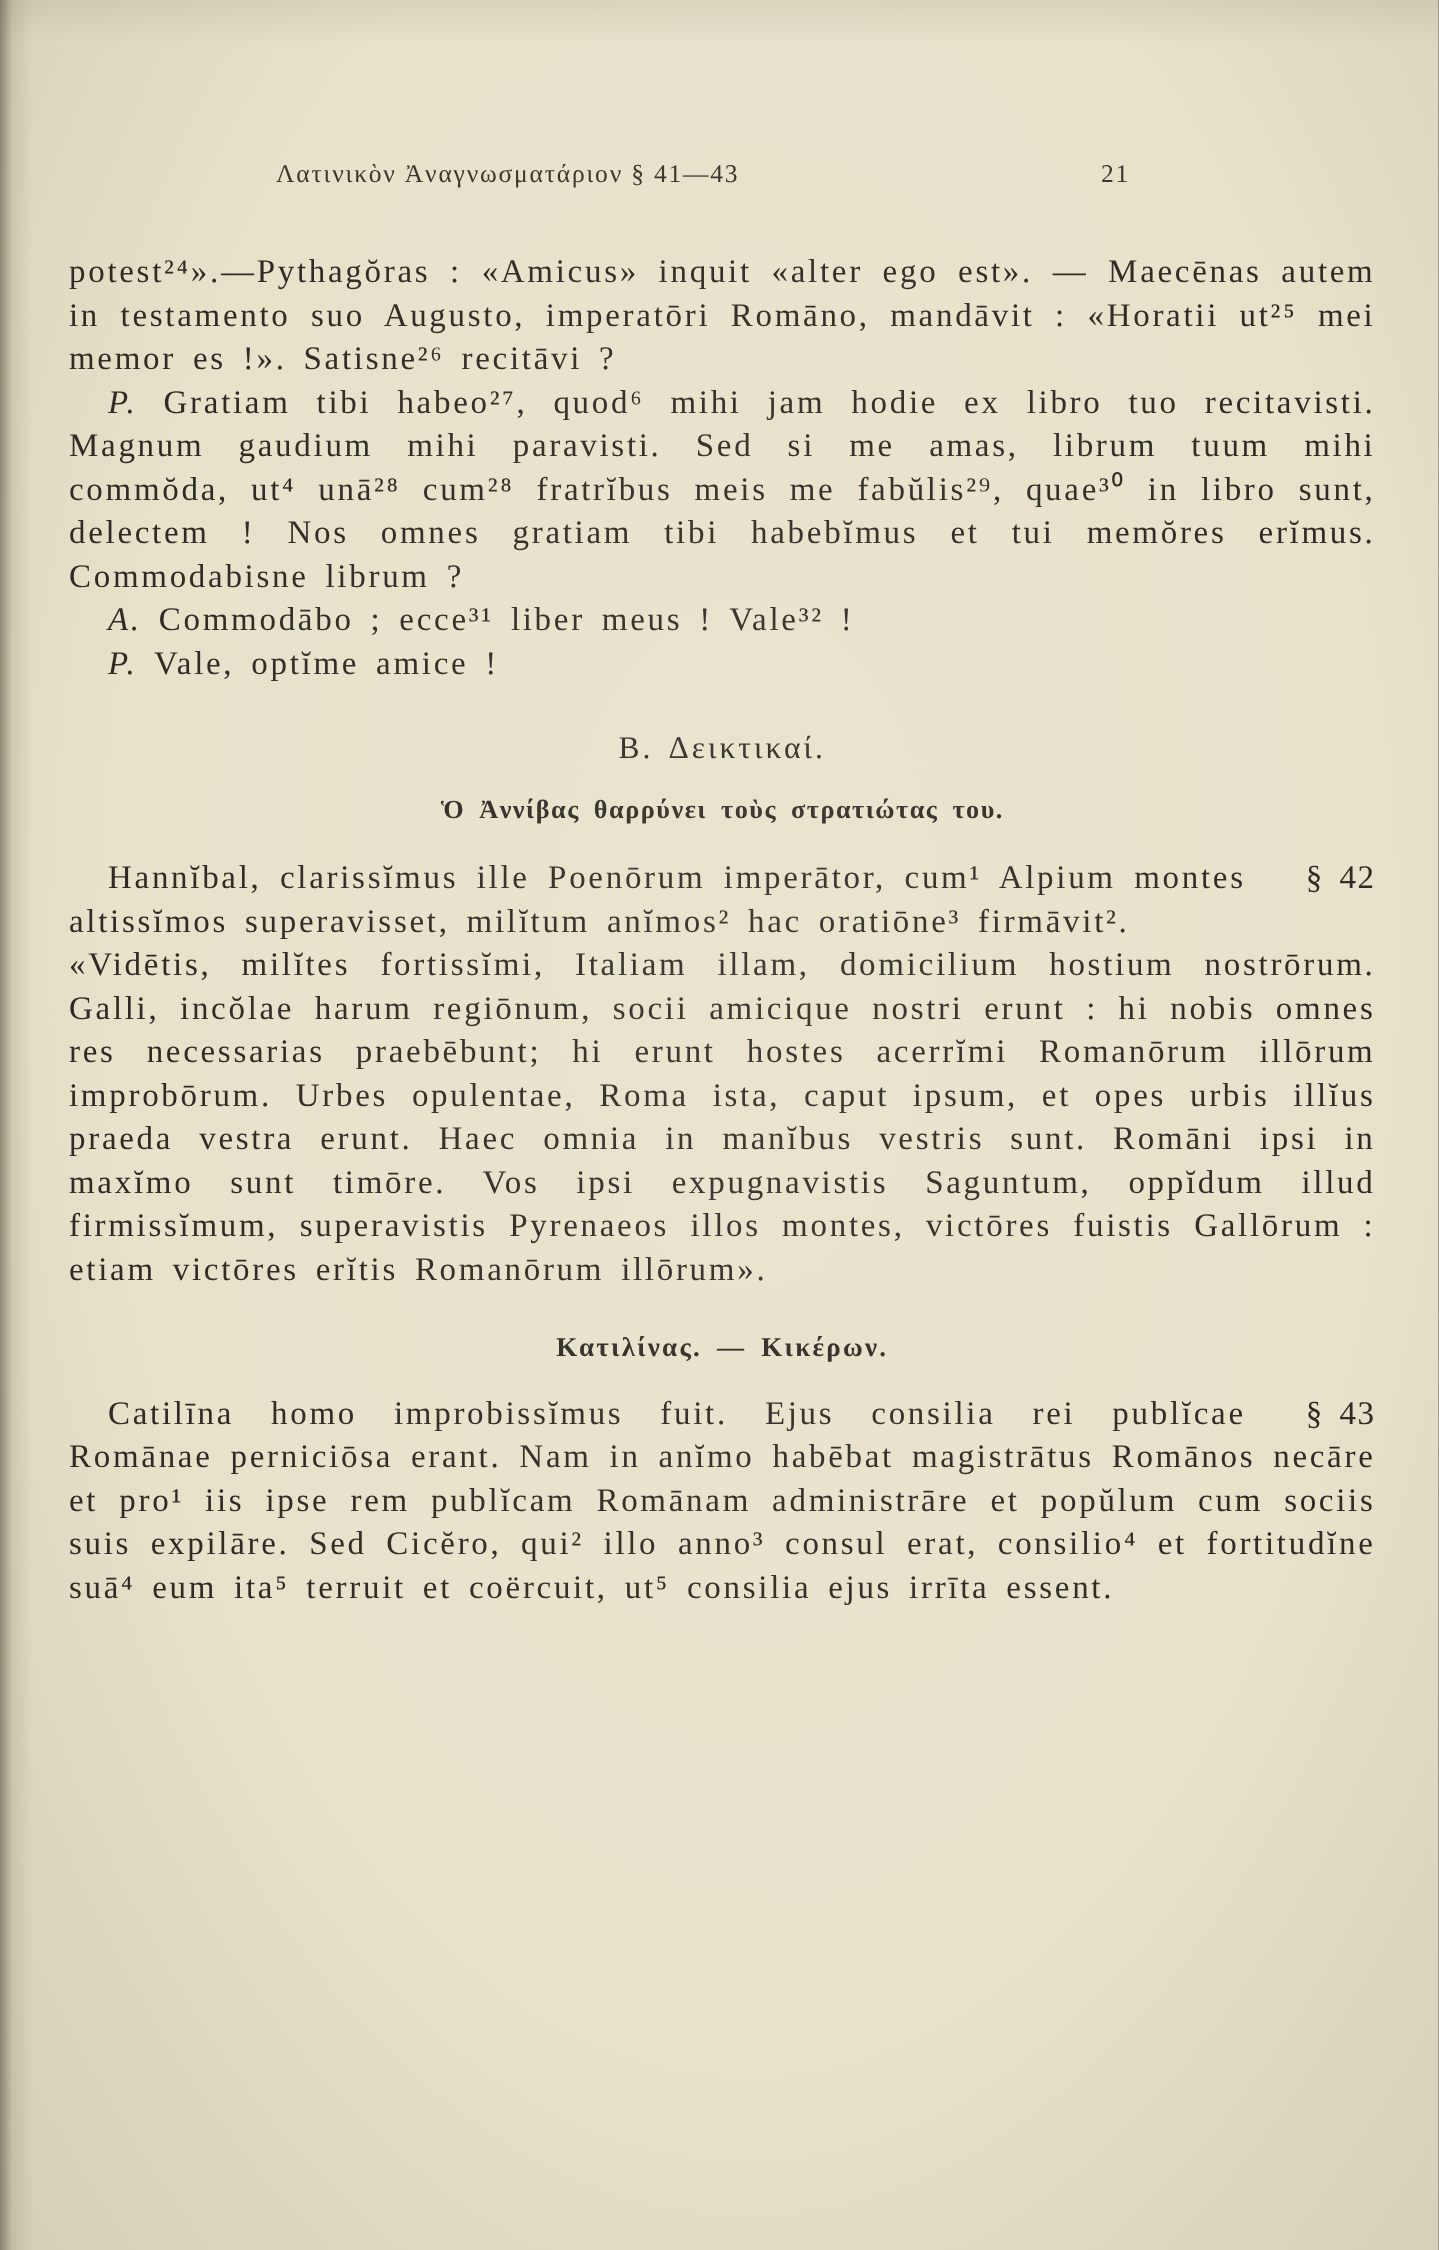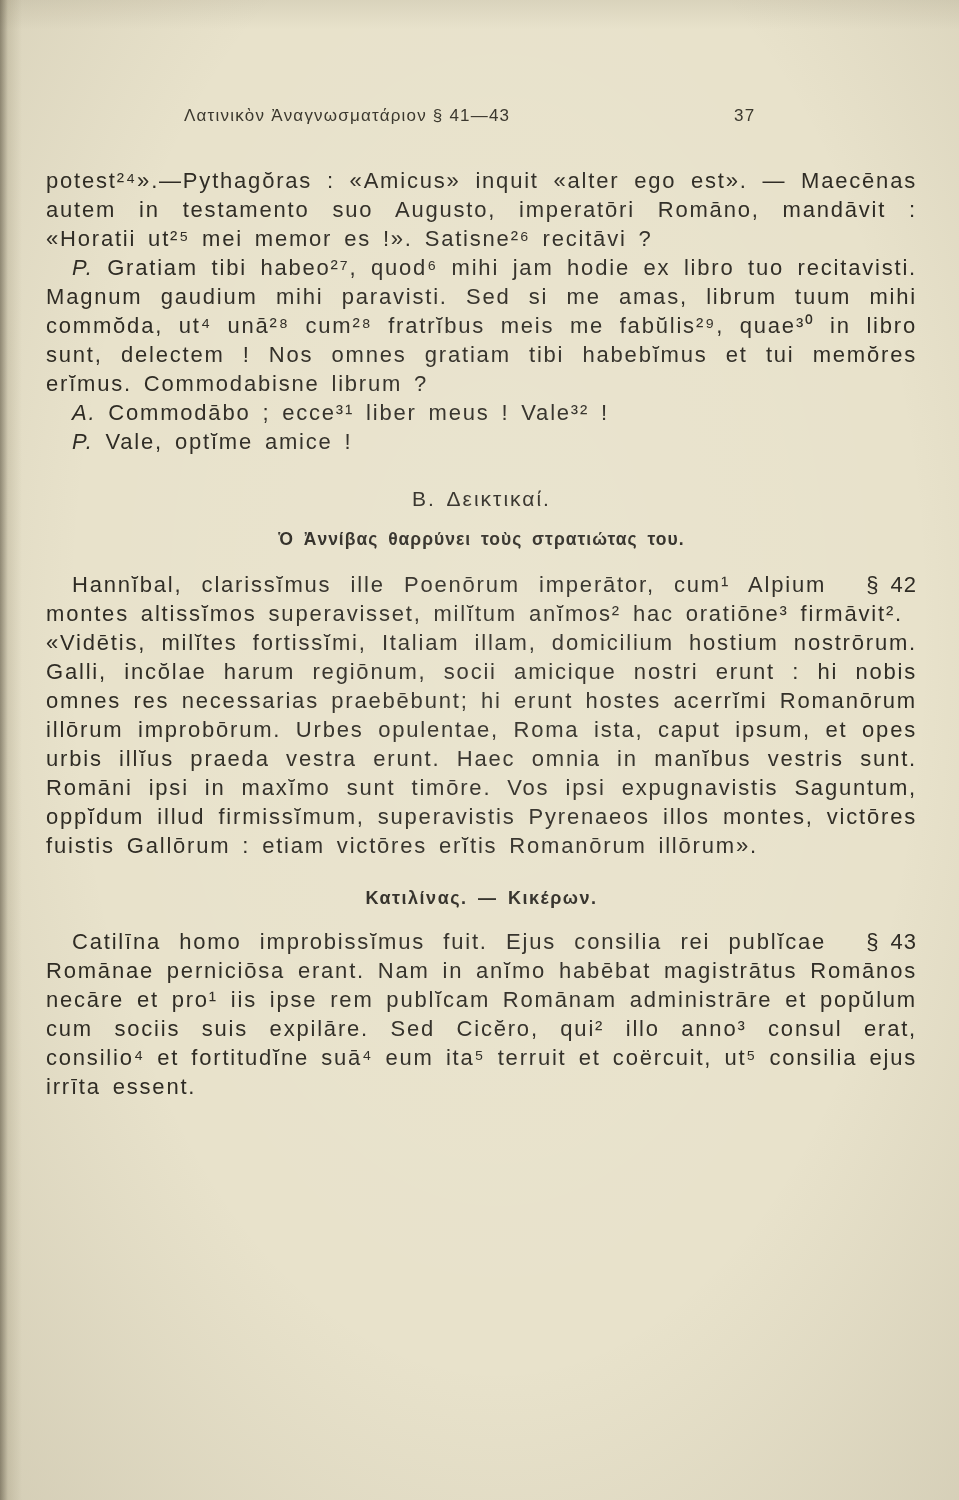--- a/index.html
+++ b/index.html
@@ -7,21 +7,21 @@
     padding: 0;
     background: #6b6557;
   }
   .page {
     position: relative;
     width: 959px;
     height: 1500px;
     box-sizing: border-box;
     background: #e8e2cb;
     color: #2e2b24;
-    font-family: Liberation Sans, sans-serif;
+    font-family: Liberation Serif, serif;
     padding: 106px 42px 0 46px;
     overflow: hidden;
   }
   
   .page::before {
     content: "";
     position: absolute;
     inset: 0;
     pointer-events: none;
     background:
@@ -79,21 +79,21 @@
     margin: 24px 0 14px 0;
   }
 </style>
 </head>
 <body>
 
 <div class="page">
 
   <header class="page-header">
     <span class="running-title">Λατινικὸν Ἀναγνωσματάριον § 41—43</span>
-    <span class="page-number">37</span>
+    <span class="page-number">21</span>
   </header>
 
   <main class="text-block">
 
     <p class="para"><span>potest²⁴».—Pythagŏras : «Amicus» inquit «alter ego est». — Maecēnas autem in testamento suo Augusto, imperatōri Romāno, mandāvit : «Horatii ut²⁵ mei memor es !». Satisne²⁶ recitāvi ?</span></p>
 
     <p class="para indent"><i class="speaker">P.</i> <span>Gratiam tibi habeo²⁷, quod⁶ mihi jam hodie ex libro tuo recitavisti. Magnum gaudium mihi paravisti. Sed si me amas, librum tuum mihi commŏda, ut⁴ unā²⁸ cum²⁸ fratrĭbus meis me fabŭlis²⁹, quae³⁰ in libro sunt, delectem ! Nos omnes gratiam tibi habebĭmus et tui memŏres erĭmus. Commodabisne librum ?</span></p>
 
     <p class="para indent"><i class="speaker">A.</i> <span>Commodābo ; ecce³¹ liber meus ! Vale³² !</span></p>
 

